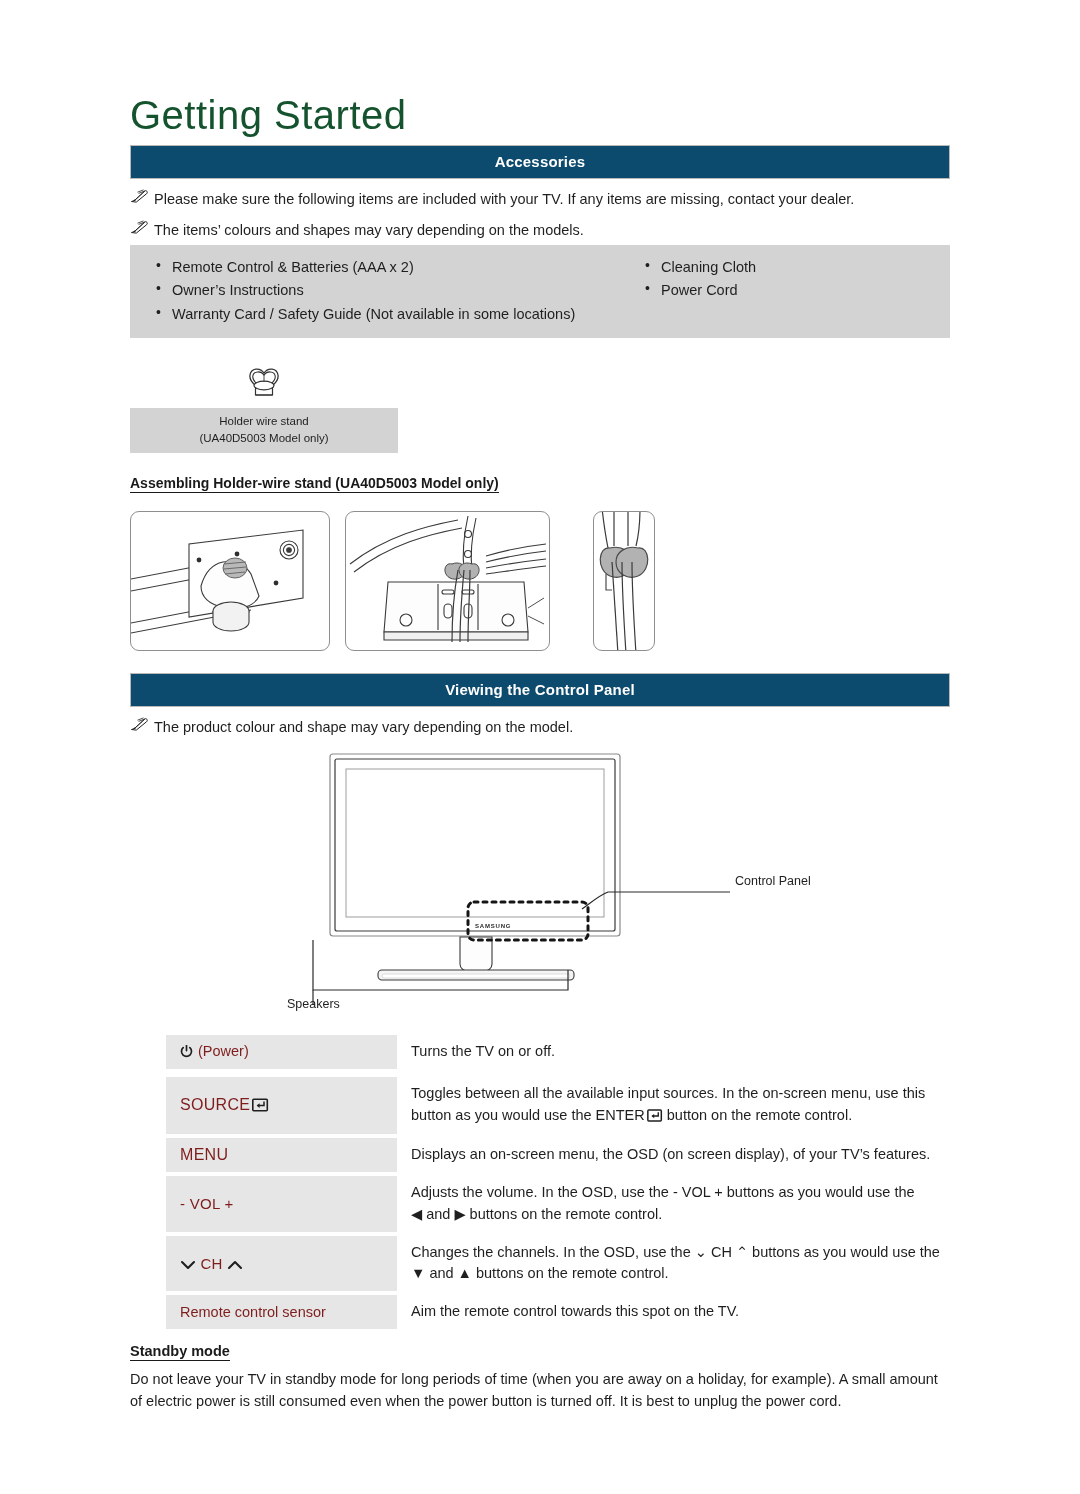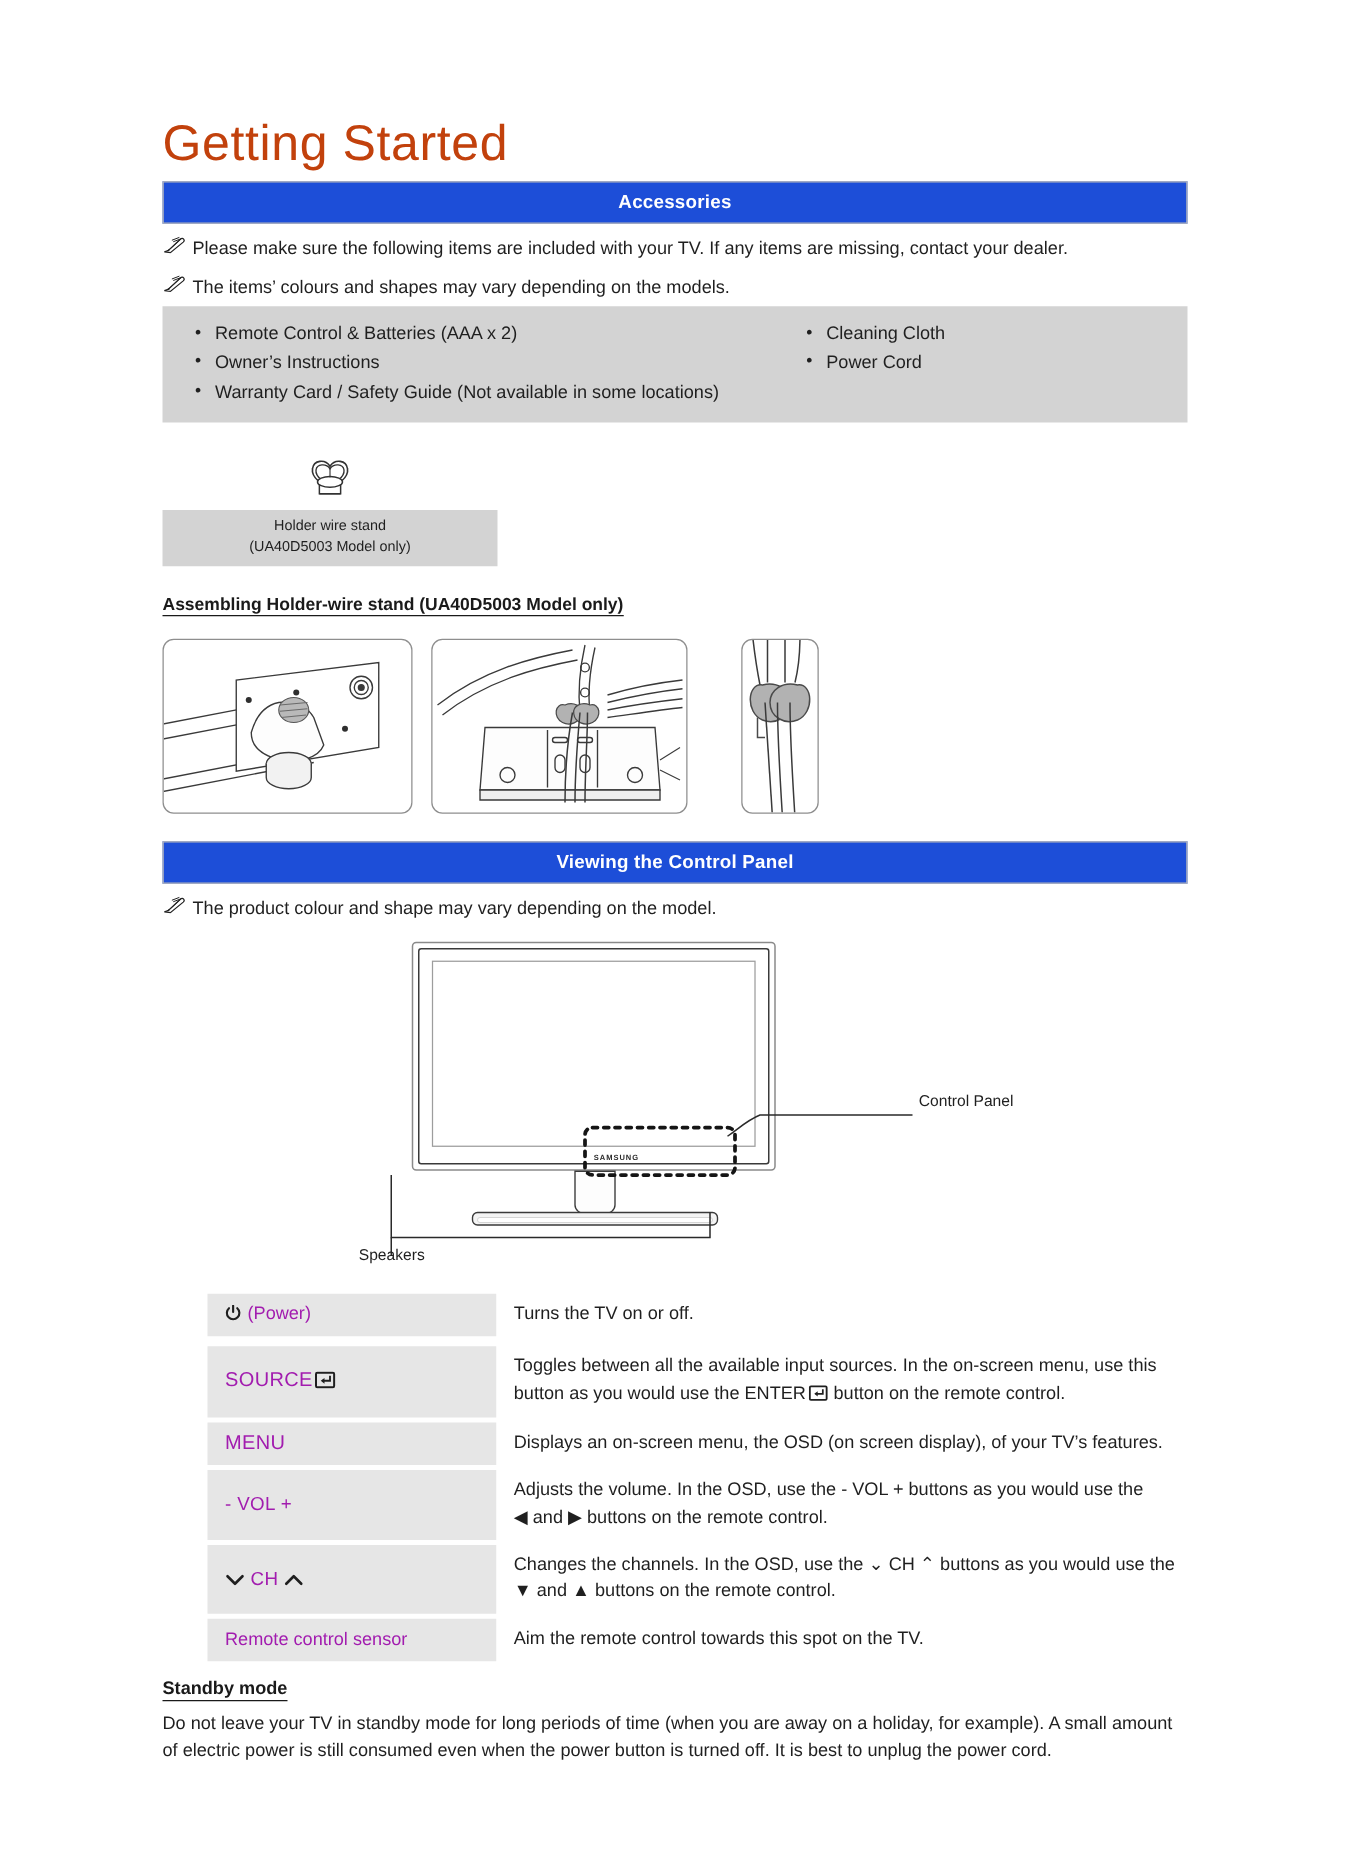--- a/index.html
+++ b/index.html
@@ -20,29 +20,29 @@
     left: 130px;
     top: 0;
     width: 820px;
   }
 
   
   .page-title {
     font-size: 40px;
     font-weight: 400;
     letter-spacing: 0.5px;
-    color: #c2410c;
+    color: #14532d;
     margin: 0;
     padding: 95px 0 10px 0;
     line-height: 1.0;
   }
 
   
   .section-bar {
-    background: #1d4ed8;
+    background: #0c4a6e;
     color: #ffffff;
     font-size: 15px;
     font-weight: bold;
     text-align: center;
     padding: 7px 0 8px 0;
     border: 1px solid #b9b9b9;
     box-sizing: border-box;
     letter-spacing: 0.2px;
   }
 
@@ -160,21 +160,21 @@
   .cp-swatch { width: 36px; }
   .cp-swatch-inner {
     background: #c2c2c2;
     height: 100%;
     width: 36px;
   }
   .cp-name {
     width: 231px;
     background: #e6e6e6;
     font-size: 14.5px;
-    color: #a21caf;
+    color: #7f1d1d;
     padding: 6px 0 6px 14px !important;
     box-sizing: border-box;
   }
   .cp-desc {
     padding: 6px 0 6px 14px !important;
     font-size: 14.5px;
     line-height: 1.5;
     color: #1f1f1f;
   }
   .cp-row-gap { height: 4px; }

